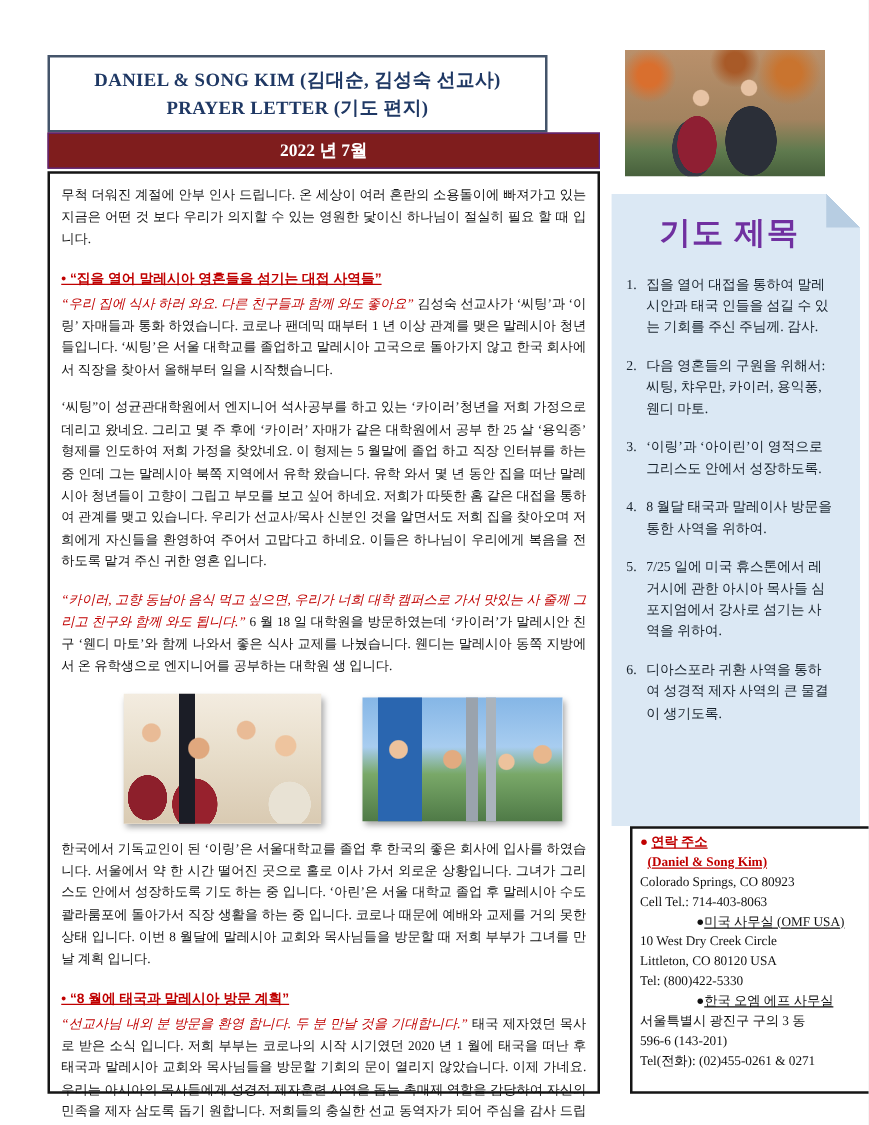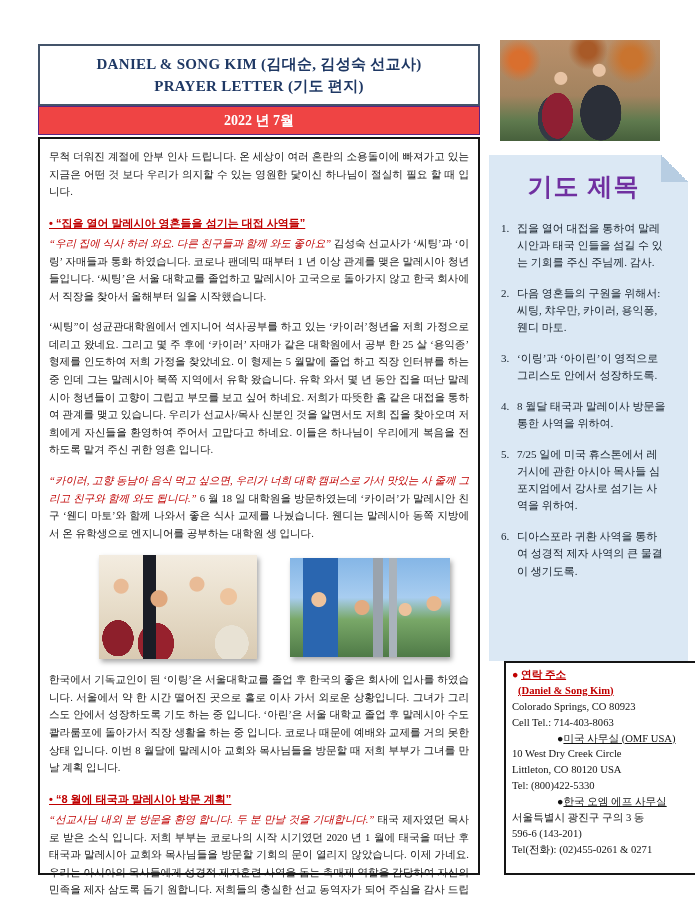--- a/index.html
+++ b/index.html
@@ -3,28 +3,28 @@
 <meta charset="utf-8">
 <style>
   html,body{margin:0;padding:0;background:#e9e9e9;}
   .page{
     position:relative;width:695px;height:900px;background:#ffffff;
     font-family:"Liberation Serif","DejaVu Serif",serif;color:#141414;
     overflow:hidden;margin:0 auto;
   }
   
   .header-box{
-    position:absolute;left:38px;top:44px;width:442px;height:62px;
+    position:absolute;left:38px;top:44px;width:400px;height:62px;
     border:2px solid #44546A;background:#fff;box-sizing:border-box;
     display:flex;flex-direction:column;align-items:center;justify-content:center;gap:3px;
   }
   .title-line{color:#1F3864;font-weight:bold;font-size:15px;letter-spacing:.3px;white-space:nowrap;}
   .banner{
     position:absolute;left:38px;top:106px;width:442px;height:29px;
-    background:#ef4444;border:1px solid #5b2481;box-sizing:border-box;
+    background:#7f1d1d;border:1px solid #5b2481;box-sizing:border-box;
     display:flex;align-items:center;justify-content:center;
     color:#ffffff;font-weight:bold;font-size:14px;
   }
   .couple-photo{
     position:absolute;left:500px;top:40px;width:160px;height:101px;
     background:
       radial-gradient(circle at 38% 38%, #e7c3a4 0 6px, transparent 7px),
       radial-gradient(circle at 62% 30%, #e7c3a4 0 6px, transparent 7px),
       radial-gradient(ellipse 26px 38px at 36% 75%, #8f1f33 0 60%, transparent 61%),
       radial-gradient(ellipse 34px 46px at 63% 72%, #2b2f38 0 60%, transparent 61%),

